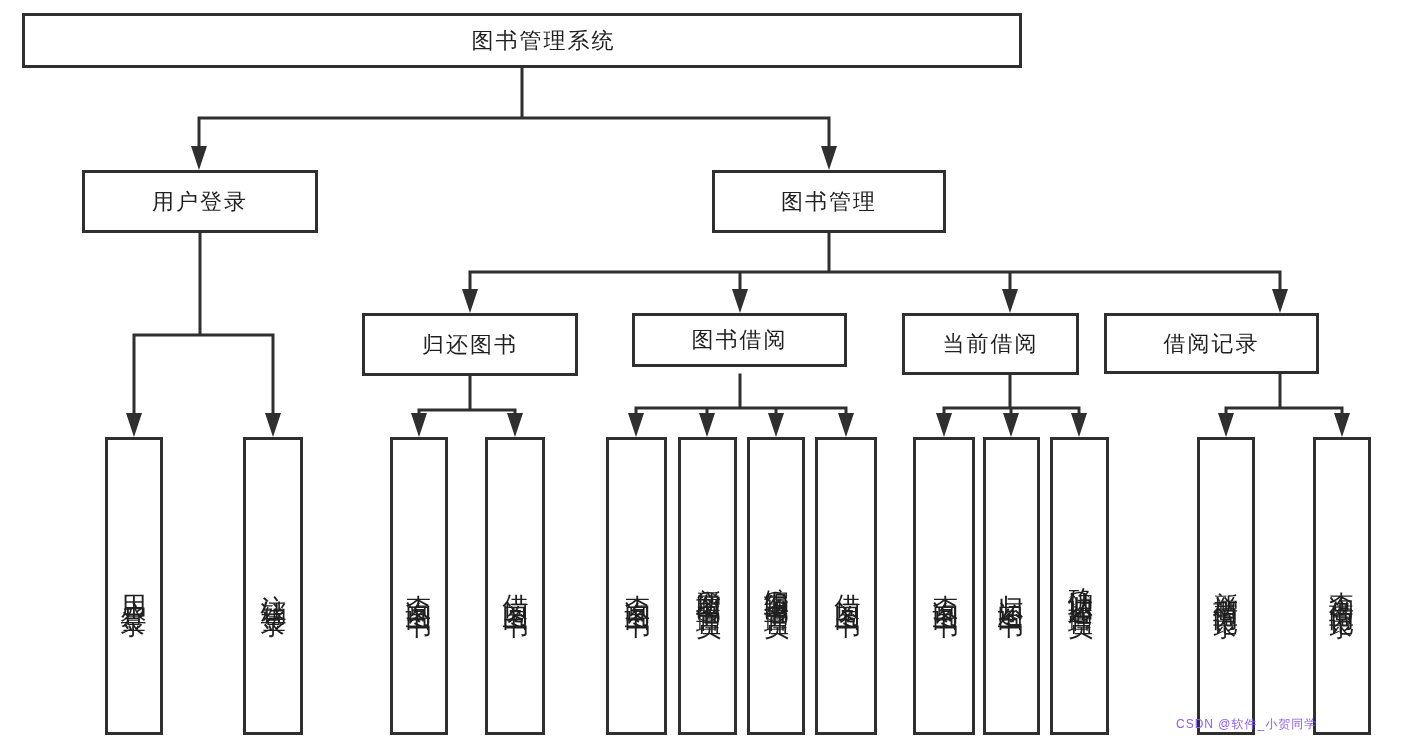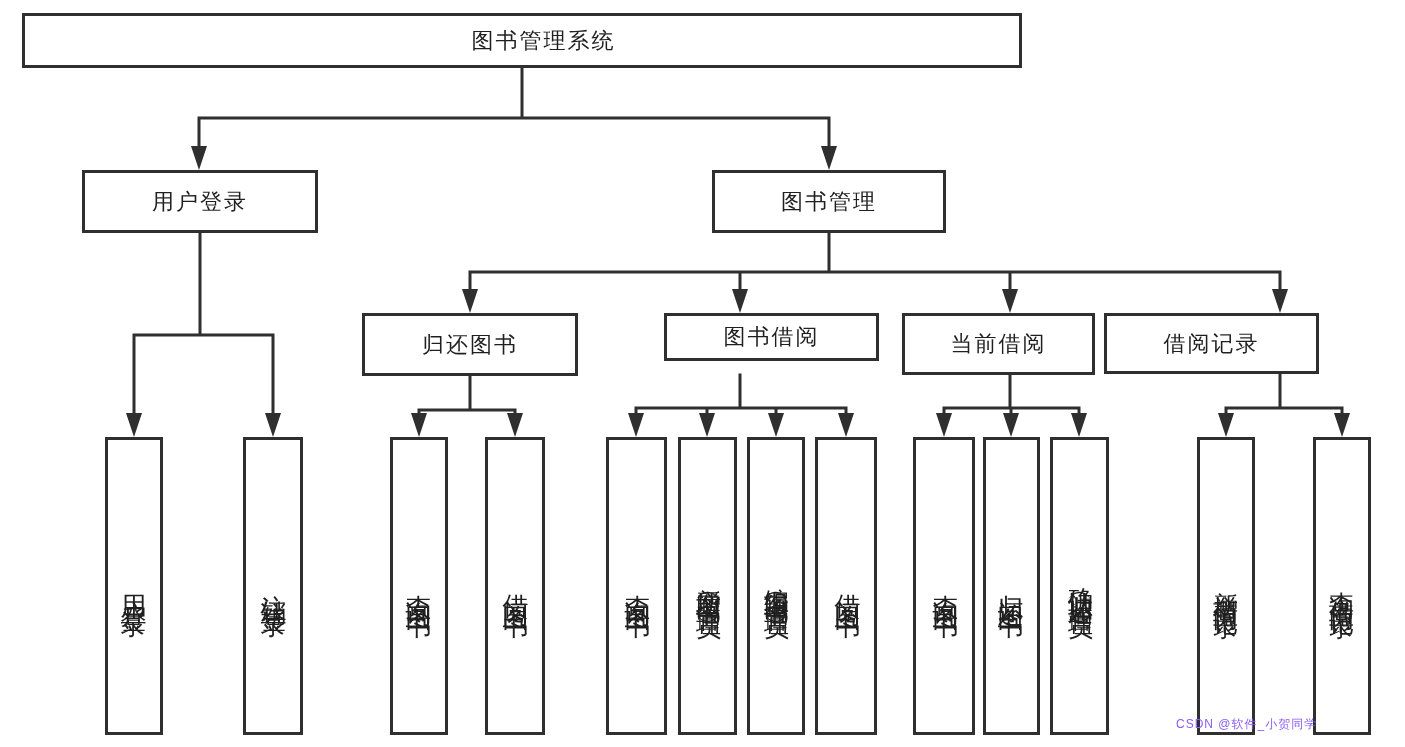--- a/index.html
+++ b/index.html
@@ -100,22 +100,22 @@
       <use href="#arrowhead" x="1342" y="437"></use>
     </g>
   </svg>
 
   <div class="node" style="left:22px; top:13px; width:1000px; height:55px;padding-left:43px;">图书管理系统</div>
 
   <div class="node" style="left:82px; top:170px; width:236px; height:63px;">用户登录</div>
   <div class="node" style="left:712px; top:170px; width:234px; height:63px;font-family:Liberation Mono, monospace;">图书管理</div>
 
   <div class="node" style="left:362px; top:313px; width:216px; height:63px;">归还图书</div>
-  <div class="node" style="left:664px; top:313px; width:215px; height:48px;">图书借阅</div>
-  <div class="node" style="left:902px; top:313px; width:193px; height:62px;">当前借阅</div>
+  <div class="node" style="left:632px; top:313px; width:215px; height:54px;">图书借阅</div>
+  <div class="node" style="left:902px; top:313px; width:177px; height:62px;">当前借阅</div>
   <div class="node" style="left:1104px; top:313px; width:215px; height:61px;">借阅记录</div>
 
   <div class="leaf" style="left:105px; top:437px; width:58px; height:298px;">用户登录</div>
   <div class="leaf" style="left:243px; top:437px; width:60px; height:298px;">注销登录</div>
 
   <div class="leaf" style="left:390px; top:437px; width:58px; height:298px;">查询图书</div>
   <div class="leaf" style="left:485px; top:437px; width:60px; height:298px;">借阅图书</div>
 
   <div class="leaf" style="left:606px; top:437px; width:61px; height:298px;">查询图书</div>
   <div class="leaf" style="left:678px; top:437px; width:59px; height:298px; font-size:25px; letter-spacing:4px; line-height:50px;">新增图书（管理员）</div>

